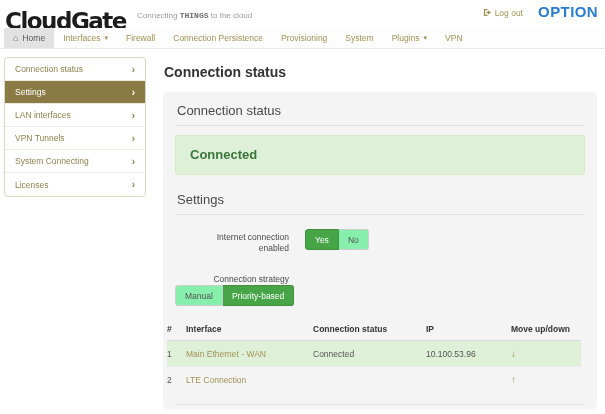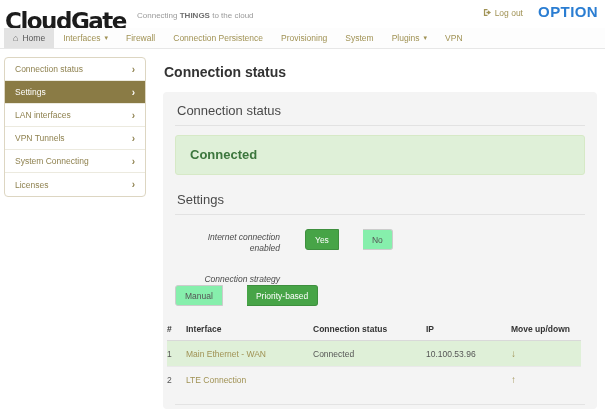--- a/index.html
+++ b/index.html
@@ -13,21 +13,21 @@
   }
 
   
   .topbar { position:absolute; left:0; top:0; width:605px; height:28px; background:#fff; }
   .logo {
     position:absolute; left:5px; top:8px;
     font-family:"DejaVu Sans", sans-serif;
     font-size:23px; font-weight:bold; letter-spacing:-1.5px; color:#1c1c1c;
   }
   .tagline { position:absolute; left:137px; top:11px; font-size:8px; color:#9a9a9a; }
-  .tagline b { color:#6f6f6f; }
+  .tagline b { color:#6f6f6f;font-family:Liberation Mono, monospace; }
   .logout { position:absolute; right:82px; top:8px; font-size:8.5px; color:#a09254; cursor:pointer; display:flex; gap:3px; }
   .brand { position:absolute; right:7px; top:3px; font-size:15px; font-weight:700; color:#2a7dd2; letter-spacing:0.4px; }
 
   
   .navbar {
     position:absolute; left:0; top:28px; width:605px; height:21px;
     background:#fdfdfd; border-bottom:1px solid #e7e7e7;
     display:flex; align-items:stretch; padding-left:4px;
   }
   .nav-item {
@@ -64,23 +64,23 @@
   }
   .alert {
     margin-top:9px; background:#dff0d8; border:1px solid #d6e9c6; border-radius:3px;
     padding:11px 14px 12px 14px;
   }
   .alert-title { font-size:13px; font-weight:bold; color:#3c763d; }
   .alert-text { font-size:8.5px; color:#3c763d; margin-top:7px; }
 
   .form-row { display:flex; align-items:flex-start; margin-top:14px; }
   .form-label {
-    width:130px; text-align:right; font-size:8.5px; color:#4a4a4a; padding-right:25px; line-height:11px; padding-top:3px;font-style:italic;
-  }
-  .btn-group { display:flex;gap:24px; }
+    width:130px; text-align:right; font-size:8.5px; color:#4a4a4a; padding-right:16px; line-height:11px; padding-top:3px;
+  }
+  .btn-group { display:flex; }
   .tbtn {
     font-size:8.5px; height:21px; padding:0 9px; display:flex; align-items:center;
     border:1px solid #ccc; background:#86efac; color:#555; cursor:pointer;
   }
   .tbtn:first-child { border-radius:3px 0 0 3px; }
   .tbtn:last-child { border-radius:0 3px 3px 0; border-left:none; }
   .tbtn.on { background:#47a447; border-color:#3e8f3e; color:#fff; }
 
   table { border-collapse:collapse; table-layout:fixed; width:414px; margin:14px -8px 0 -8px; }
   th { font-size:8.5px; color:#333; text-align:left; padding:4px 0 6px 0; border-bottom:1px solid #d9d9d9; font-weight:bold; }

